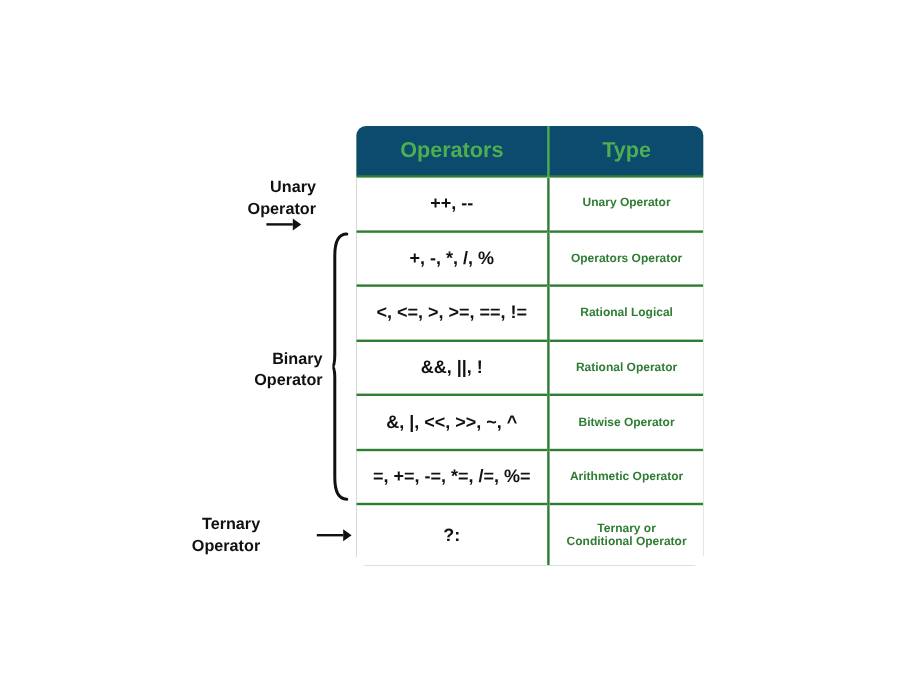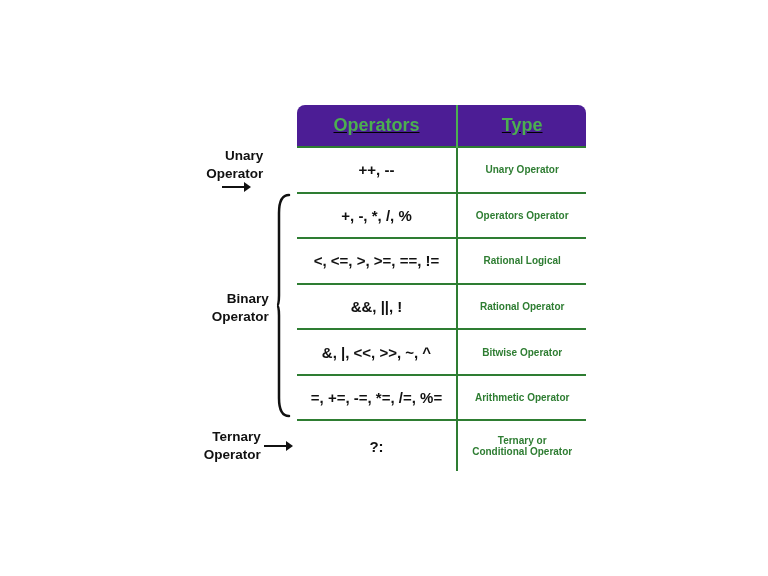--- a/index.html
+++ b/index.html
@@ -32,22 +32,21 @@
 
     .main-table {
       border-radius: 10px;
       overflow: hidden;
       border: 2.5px solid #2e7d32;
       flex: 1;
       border-collapse: collapse;
     }
 
     .main-table thead tr {
-      background: #4c1d95;
-      text-decoration: underline;
+      background: #0c4a6e;
     }
 
     .main-table thead th {
       color: #4caf50;
       font-size: 18px;
       font-weight: 700;
       padding: 10px 16px;
       text-align: center;
     }
 
@@ -105,20 +104,21 @@
       flex-direction: row;
       align-items: center;
       justify-content: flex-end;
     }
 
     .side-ternary {
       display: flex;
       flex-direction: row;
       align-items: center;
       justify-content: flex-end;
+      gap: 44px;
     }
 
     .label-word {
       font-size: 13.5px;
       font-weight: 700;
       color: #111;
       text-align: right;
       line-height: 1.3;
       margin-right: 3px;
     }

